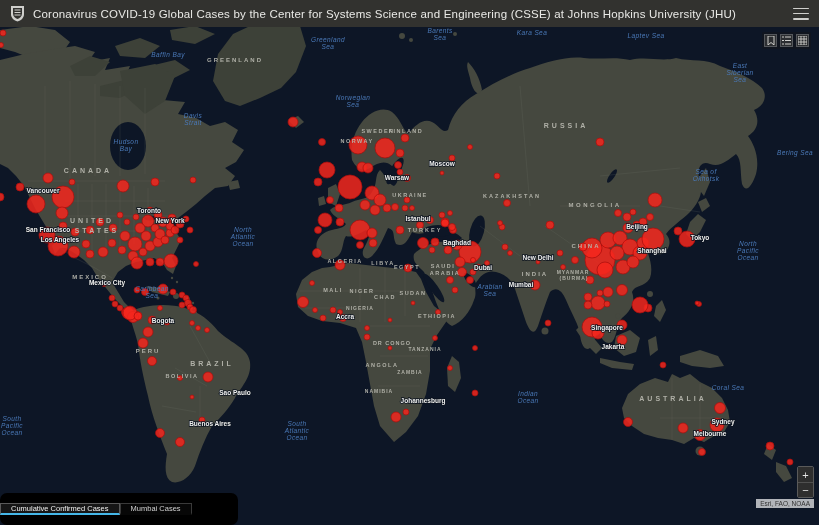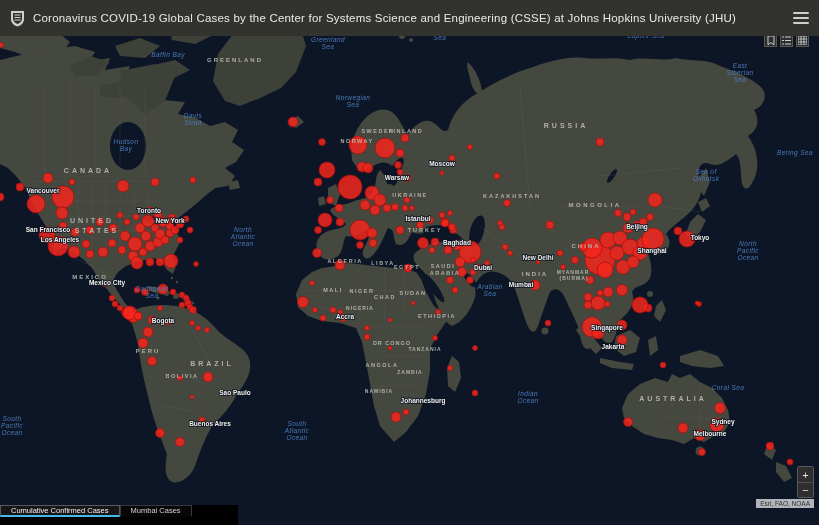--- a/index.html
+++ b/index.html
@@ -1,31 +1,31 @@
 <!DOCTYPE html>
 <html><head>
 <meta charset="utf-8">
 <style>
   html,body{margin:0;padding:0;background:#000;}
   *{box-sizing:border-box;}
   .app{position:relative;width:819px;height:525px;overflow:hidden;background:#0d1626;font-family:"Liberation Sans",sans-serif;}
-  .header{position:absolute;top:0;left:0;width:819px;height:36px;background:#32322f;display:flex;align-items:center;padding:0 10px;z-index:30;}
+  .header{position:absolute;top:0;left:0;width:819px;height:27px;background:#32322f;display:flex;align-items:center;padding:0 10px;z-index:30;}
   .header .logo{width:15px;height:17px;margin-right:8px;flex:0 0 auto;}
   .header .title{color:#e9e9e6;font-size:11.5px;letter-spacing:.2px;white-space:nowrap;overflow:hidden;}
   .header .menu{margin-left:auto;width:16px;height:12px;display:flex;flex-direction:column;justify-content:space-between;cursor:pointer;}
   .header .menu i{display:block;height:1.6px;background:#cfcfcc;border-radius:1px;}
   .mapwrap{position:absolute;top:26px;left:0;width:819px;height:499px;}
   svg{display:block;}
   .toolbar{position:absolute;top:6px;right:8px;display:flex;gap:3px;background:rgba(20,22,26,.55);padding:2px;border-radius:2px;z-index:20;}
   .toolbtn{width:13px;height:13px;background:#2c2e31;border:1px solid #55585c;display:flex;align-items:center;justify-content:center;cursor:pointer;}
   .zoomctl{position:absolute;right:5px;top:440px;width:17px;z-index:20;border:1px solid #5a5a5a;border-radius:2px;overflow:hidden;}
   .zoombtn{width:100%;height:15px;background:#2e2e2e;color:#e4e4e4;font-size:11px;line-height:14px;text-align:center;cursor:pointer;border:0;display:block;padding:0;font-family:"Liberation Sans",sans-serif;}
   .zoombtn + .zoombtn{border-top:1px solid #505050;}
   .attrib{position:absolute;right:5px;top:473px;background:rgba(255,255,255,.68);color:#313131;font-size:6.5px;padding:1px 4px;z-index:20;white-space:nowrap;}
-  .tabs{position:absolute;left:0;bottom:0;height:20px;display:flex;align-items:flex-start;background:#000;padding-right:46px;z-index:25;}
+  .tabs{position:absolute;left:0;bottom:0;height:32px;display:flex;align-items:center;background:#000;padding-right:46px;z-index:25;border-radius:7px;}
   .tab{font-size:7.5px;color:#d2d2d2;padding:0 10px;display:flex;align-items:center;border:1px solid #3a3a3a;border-bottom:2px solid transparent;background:#070707;cursor:pointer;white-space:nowrap;}
   .tab.active{background:#161616;color:#f0f0ef;border-color:#5a5a5a;border-bottom:2px solid #45b7e8;}
 </style>
 </head>
 <body>
 
 <div class="app">
 
   <div class="header">
     <svg class="logo" viewBox="0 0 15 17">

